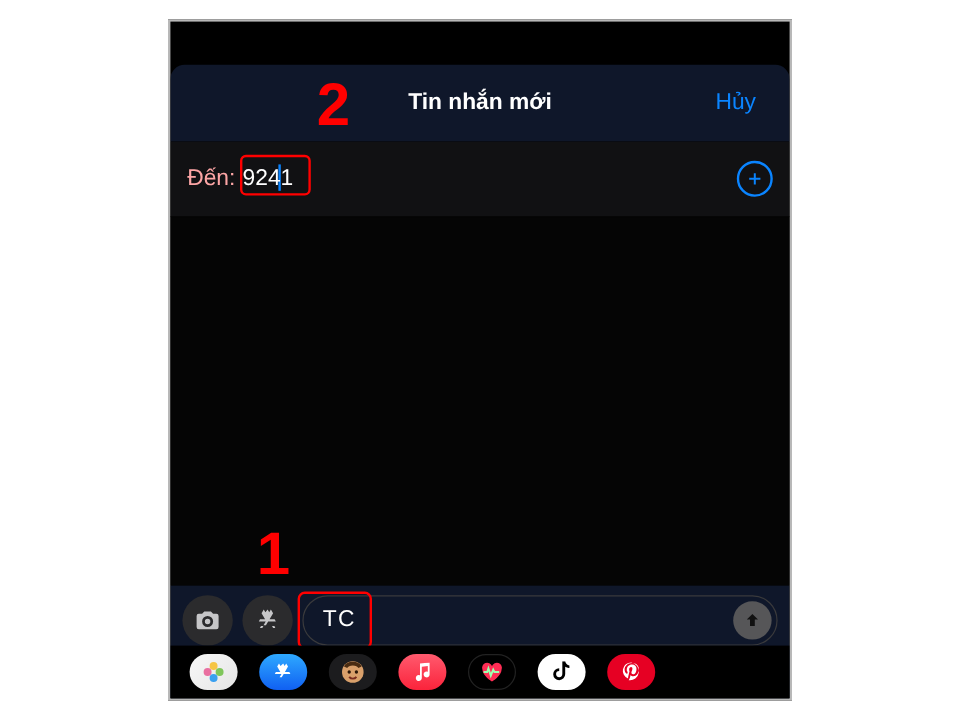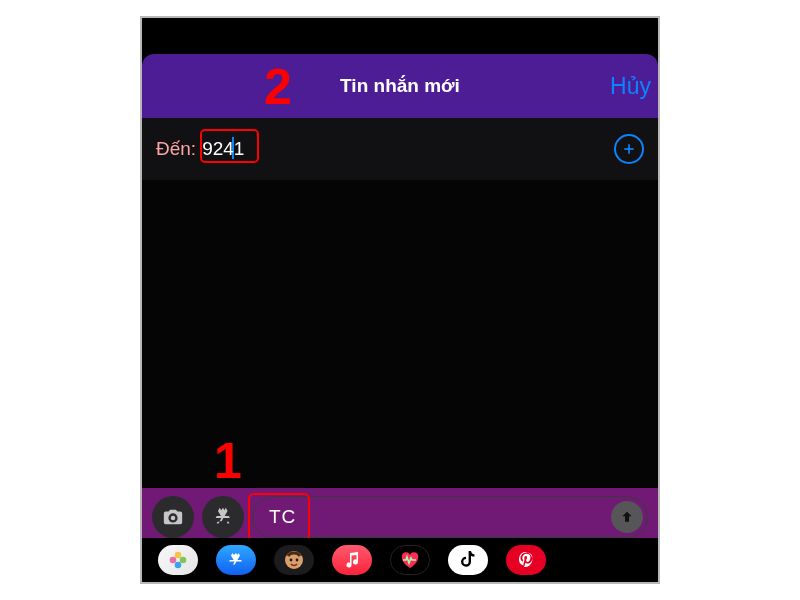--- a/index.html
+++ b/index.html
@@ -22,40 +22,40 @@
     }
     .modal {
       position: absolute;
       top: 36px;
       left: 0; right: 0;
       bottom: 0;
       display: flex;
       flex-direction: column;
     }
     .modal-header {
-      background: #4c1d95;
+      background: #0f172a;
       height: 64px;
       border-radius: 12px 12px 0 0;
       display: flex;
       align-items: center;
       justify-content: center;
       position: relative;
     }
     .modal-title {
       color: #fff;
       font-size: 19px;
       font-weight: 600;
     }
     .cancel-btn {
       position: absolute;
-      right: 7px;
+      right: 28px;
       top: 50%;
       transform: translateY(-50%);
       color: #0a84ff;
-      font-size: 23px;
+      font-size: 19px;
       background: none;
       border: none;
       cursor: pointer;
     }
     .to-row {
       background: #111113;
       padding: 16px 14px;
       display: flex;
       align-items: center;
       font-size: 19px;
@@ -104,21 +104,21 @@
       cursor: pointer;
       color: #0a84ff;
     }
     .add-btn svg { width: 16px; height: 16px; }
     .message-area {
       flex: 1;
       background: #050505;
       position: relative;
     }
     .bottom-bar {
-      background: #701a75;
+      background: #0f172a;
       padding: 8px 10px 44px 10px;
       display: flex;
       align-items: center;
       gap: 8px;
       position: relative;
     }
     .circle-btn {
       width: 42px; height: 42px;
       background: #2b2b2d;
       border-radius: 21px;

